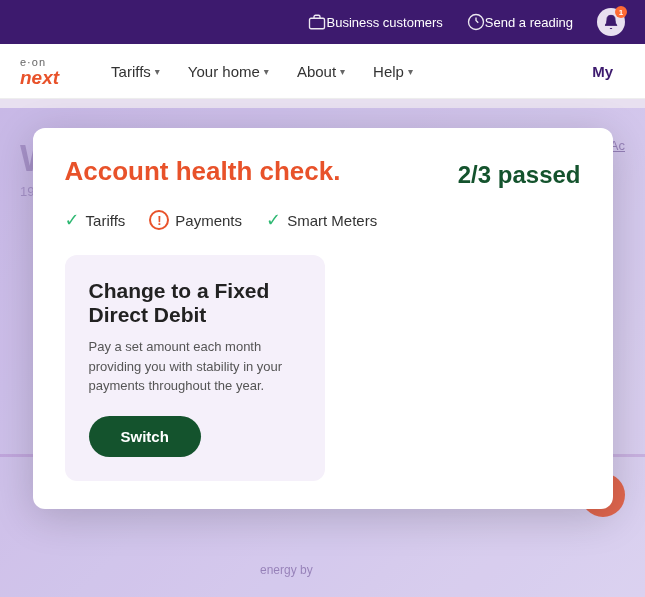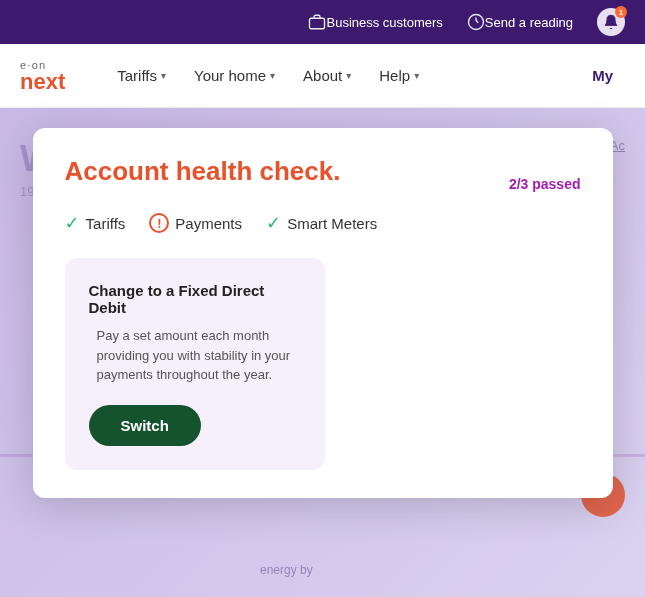--- a/index.html
+++ b/index.html
@@ -59,40 +59,41 @@
       align-items: center;
       justify-content: center;
       font-size: 8px;
       color: white;
       font-weight: bold;
     }
 
     
     .nav-bar {
       background: white;
-      height: 64px;
+      height: 55px;
       display: flex;
       align-items: center;
       padding: 0 20px;
       gap: 0;
       border-bottom: 1px solid #eee;
     }
     .logo {
       margin-right: 40px;
     }
     .logo-eon {
       font-size: 11px;
       color: #666;
       font-weight: 500;
       letter-spacing: 1px;
     }
     .logo-next {
-      font-size: 22px;
+      font-size: 19px;
       font-weight: 700;
       color: #e8522a;
+      font-style: italic;
       line-height: 1;
     }
     .nav-items {
       display: flex;
       align-items: center;
       gap: 4px;
       flex: 1;
     }
     .nav-item {
       display: flex;
@@ -215,24 +216,24 @@
       justify-content: space-between;
       align-items: flex-start;
       margin-bottom: 20px;
     }
     .modal-title {
       font-size: 26px;
       font-weight: 700;
       color: #e8522a;
     }
     .modal-score {
-      font-size: 14px;
+      font-size: 24px;
       font-weight: 600;
-      color: #a21caf;
-      margin-top: 20px;
+      color: #14532d;
+      margin-top: 5px;
     }
     .checks-row {
       display: flex;
       align-items: center;
       gap: 24px;
       margin-bottom: 24px;
     }
     .check-item {
       display: flex;
       align-items: center;
@@ -273,31 +274,30 @@
       background: #5a2d82;
       color: white;
       border-radius: 20px;
       padding: 5px 14px;
       font-size: 12px;
       font-weight: 600;
       display: inline-block;
       margin-bottom: 14px;
     }
     .card-title {
-      font-size: 15px;
+      font-size: 21px;
       font-weight: 700;
       color: #222;
       margin-bottom: 10px;
     }
     .card-desc {
       font-size: 13px;
       color: #555;
       line-height: 1.5;
       margin-bottom: 20px;
-      margin-left: 8px;
     }
     .switch-btn {
       background: #14532d;
       color: white;
       border: none;
       border-radius: 24px;
       padding: 12px 32px;
       font-size: 15px;
       font-weight: 600;
       cursor: pointer;

